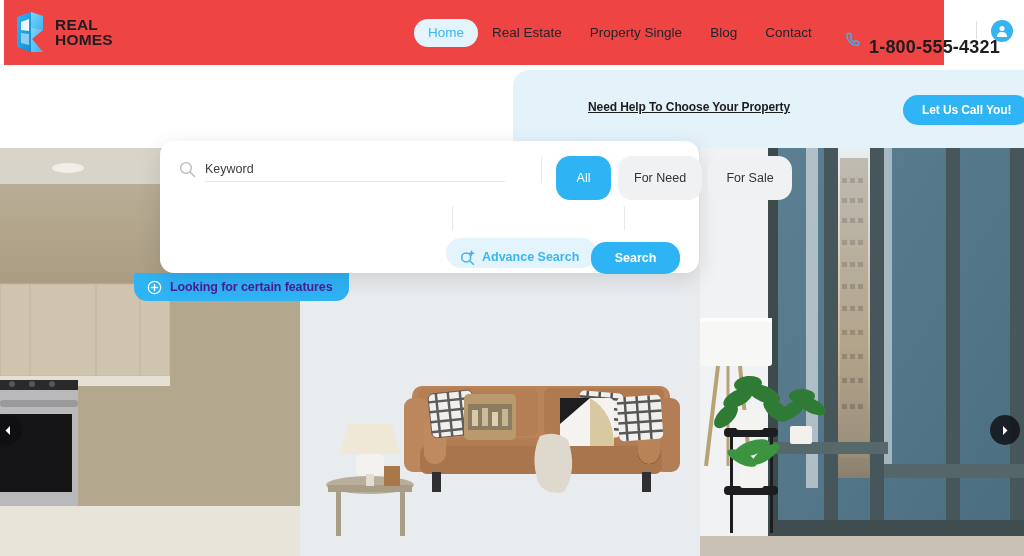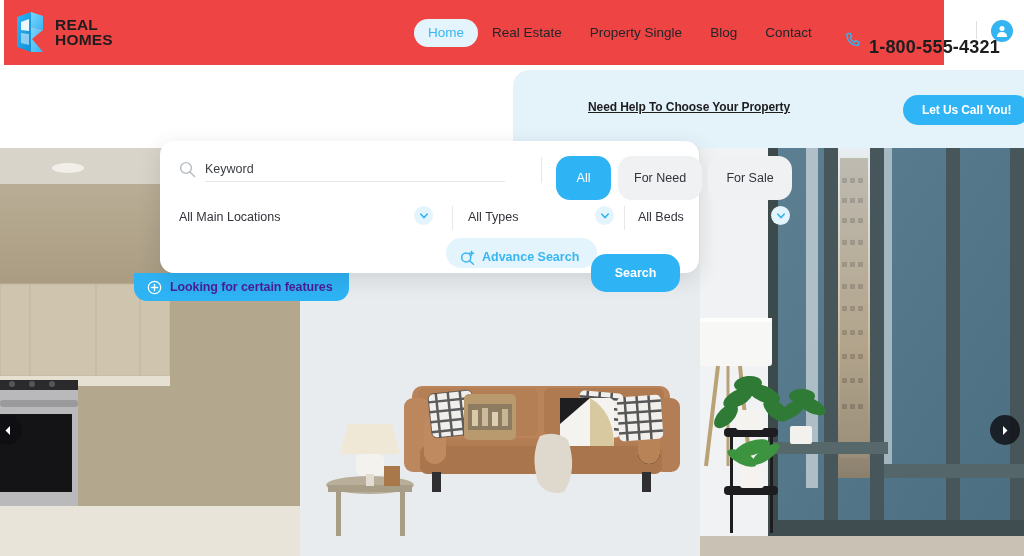--- a/index.html
+++ b/index.html
@@ -287,22 +287,22 @@
     font-size: 12.5px;
     font-weight: bold;
     cursor: pointer;
     display: flex;
     align-items: center;
     gap: 7px;
     white-space: nowrap;
   }
   .search-btn {
     position: absolute;
-    left: 431px; top: 16px;
-    width: 89px; height: 38px;
+    left: 431px; top: 4px;
+    width: 89px; height: 32px;
     border: none;
     border-radius: 15px;
     background: #2eb3f5;
     color: #ffffff;
     font-family: "Liberation Sans", sans-serif;
     font-size: 12.5px;
     font-weight: bold;
     cursor: pointer;
     white-space: nowrap;
   }
@@ -694,48 +694,20 @@
         <circle cx="7" cy="7" r="5.4" fill="none" stroke="#b6bbc1" stroke-width="1.4"></circle>
         <line x1="11" y1="11" x2="15.6" y2="15.6" stroke="#b6bbc1" stroke-width="1.4" stroke-linecap="round"></line>
       </svg>
       <input class="keyword-input" type="text" placeholder="Keyword" style="">
       <div class="vsep vsep-1"></div>
       <button class="pill pill-all active">All</button>
       <button class="pill pill-rent">For Need</button>
       <button class="pill pill-sale">For Sale</button>
     </div>
 
-    <div class="search-row-2">
-      <div class="select-group" style="left:0; width:292px;">
-        <div class="select-label" style="left:19px;">All Main Locations</div>
-        <div class="chevron-btn" style="left:254px;">
-          <svg width="8" height="6" viewBox="0 0 8 6">
-            <path d="M0.7 1 L4 4.6 L7.3 1" fill="none" stroke="#38b6f2" stroke-width="1.6" stroke-linecap="round" stroke-linejoin="round"></path>
-          </svg>
-        </div>
-      </div>
-
-      <div class="select-group" style="left:292px; width:172px;">
-        <div class="select-label" style="left:16px;">All Types</div>
-        <div class="chevron-btn" style="left:143px;">
-          <svg width="8" height="6" viewBox="0 0 8 6">
-            <path d="M0.7 1 L4 4.6 L7.3 1" fill="none" stroke="#38b6f2" stroke-width="1.6" stroke-linecap="round" stroke-linejoin="round"></path>
-          </svg>
-        </div>
-      </div>
-
-      <div class="select-group" style="left:464px; width:75px;">
-        <div class="select-label" style="left:14px;">All Beds</div>
-        <div class="chevron-btn" style="left:147px;">
-          <svg width="8" height="6" viewBox="0 0 8 6">
-            <path d="M0.7 1 L4 4.6 L7.3 1" fill="none" stroke="#38b6f2" stroke-width="1.6" stroke-linecap="round" stroke-linejoin="round"></path>
-          </svg>
-        </div>
-      </div>
-    </div>
 
     <div class="vsep vsep-2"></div>
     <div class="vsep vsep-3"></div>
 
     <div class="search-row-3">
       <button class="advance-btn">
         <svg width="15" height="15" viewBox="0 0 15 15">
           <circle cx="6.2" cy="7.4" r="4.5" fill="none" stroke="#38b6f2" stroke-width="1.5"></circle>
           <line x1="9.6" y1="10.8" x2="13.4" y2="14.2" stroke="#38b6f2" stroke-width="1.5" stroke-linecap="round"></line>
           <line x1="11.6" y1="1.2" x2="11.6" y2="5.2" stroke="#38b6f2" stroke-width="1.4" stroke-linecap="round"></line>

